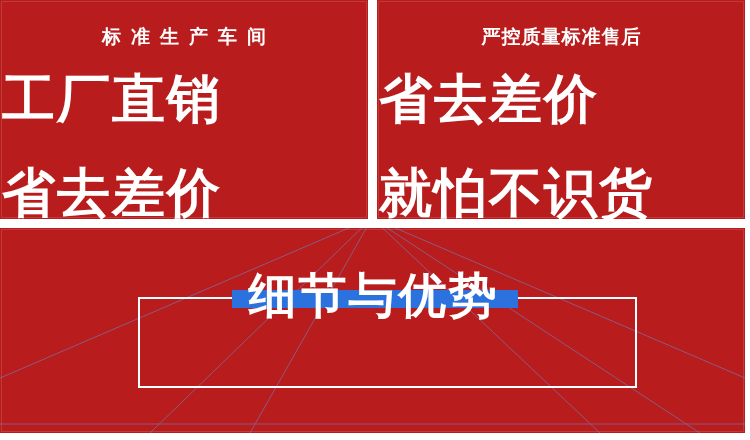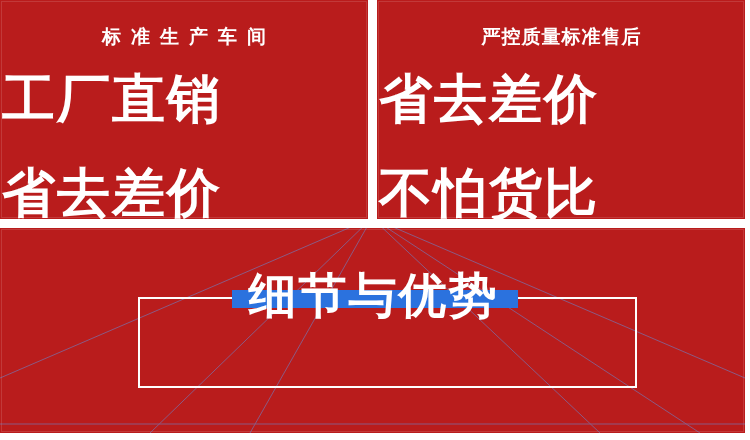--- a/index.html
+++ b/index.html
@@ -134,21 +134,21 @@
 
   <div class="panel" id="panel-left">
     <div class="eyebrow" id="eyebrow-left">标准生产车间</div>
     <div class="headline headline-1">工厂直销</div>
     <div class="headline headline-2">省去差价</div>
   </div>
 
   <div class="panel" id="panel-right">
     <div class="eyebrow" id="eyebrow-right">严控质量标准售后</div>
     <div class="headline headline-1">省去差价</div>
-    <div class="headline headline-2">不怕货比</div>
+    <div class="headline headline-2">就怕不识货</div>
   </div>
 
   <div class="panel" id="panel-bottom">
 
     <svg id="watermark" viewBox="0 0 745 205" preserveAspectRatio="none">
       <g stroke="#5e96e8" stroke-width="1" fill="none">
         <line x1="372" y1="-10" x2="150" y2="205"></line>
         <line x1="372" y1="-10" x2="250" y2="205"></line>
         <line x1="372" y1="-10" x2="600" y2="205"></line>
         <line x1="372" y1="-10" x2="700" y2="205"></line>

